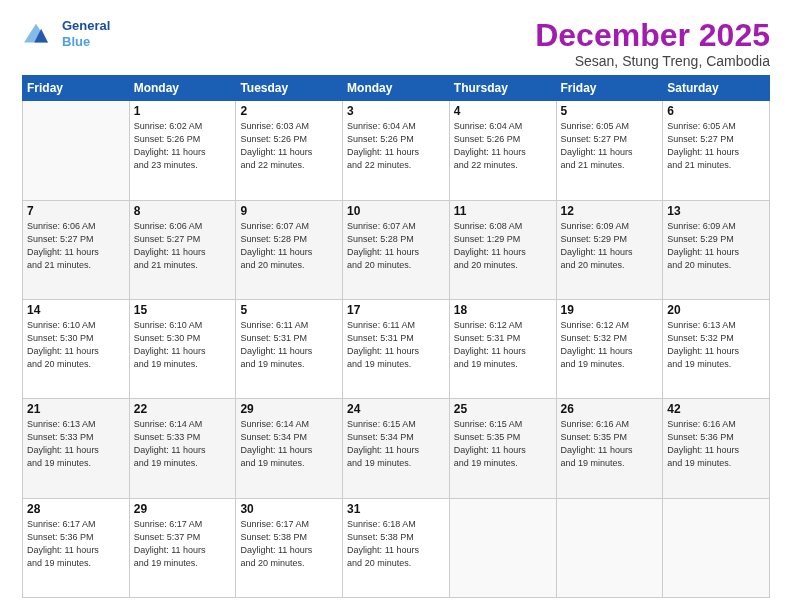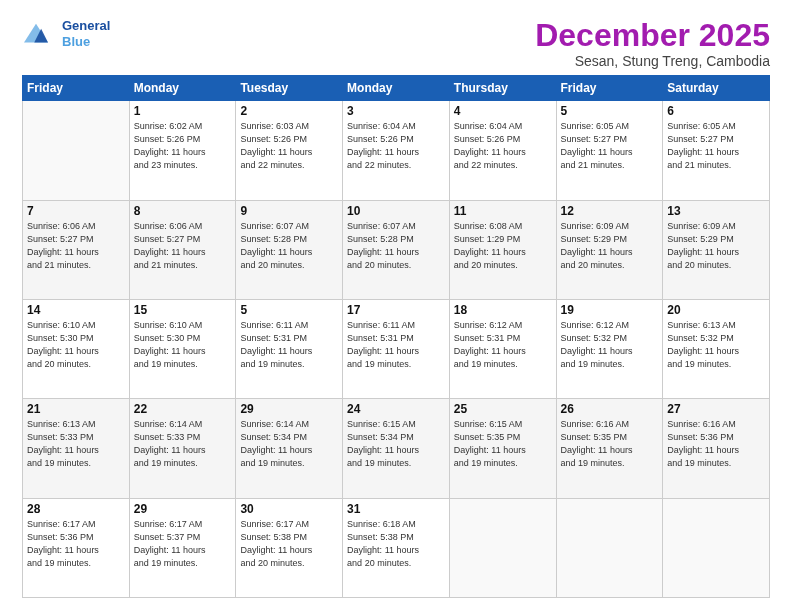--- a/index.html
+++ b/index.html
@@ -315,21 +315,21 @@
 and 19 minutes.</div>
           </td>
           <td>
             <span class="day-number">26</span>
             <div class="day-info" style="white-space: pre-line;">Sunrise: 6:16 AM
 Sunset: 5:35 PM
 Daylight: 11 hours
 and 19 minutes.</div>
           </td>
           <td>
-            <span class="day-number">27</span>
+            <span class="day-number">42</span>
             <div class="day-info" style="white-space: pre-line;">Sunrise: 6:16 AM
 Sunset: 5:36 PM
 Daylight: 11 hours
 and 19 minutes.</div>
           </td>
         </tr>
         <tr>
           <td>
             <span class="day-number">28</span>
             <div class="day-info" style="white-space: pre-line;">Sunrise: 6:17 AM

